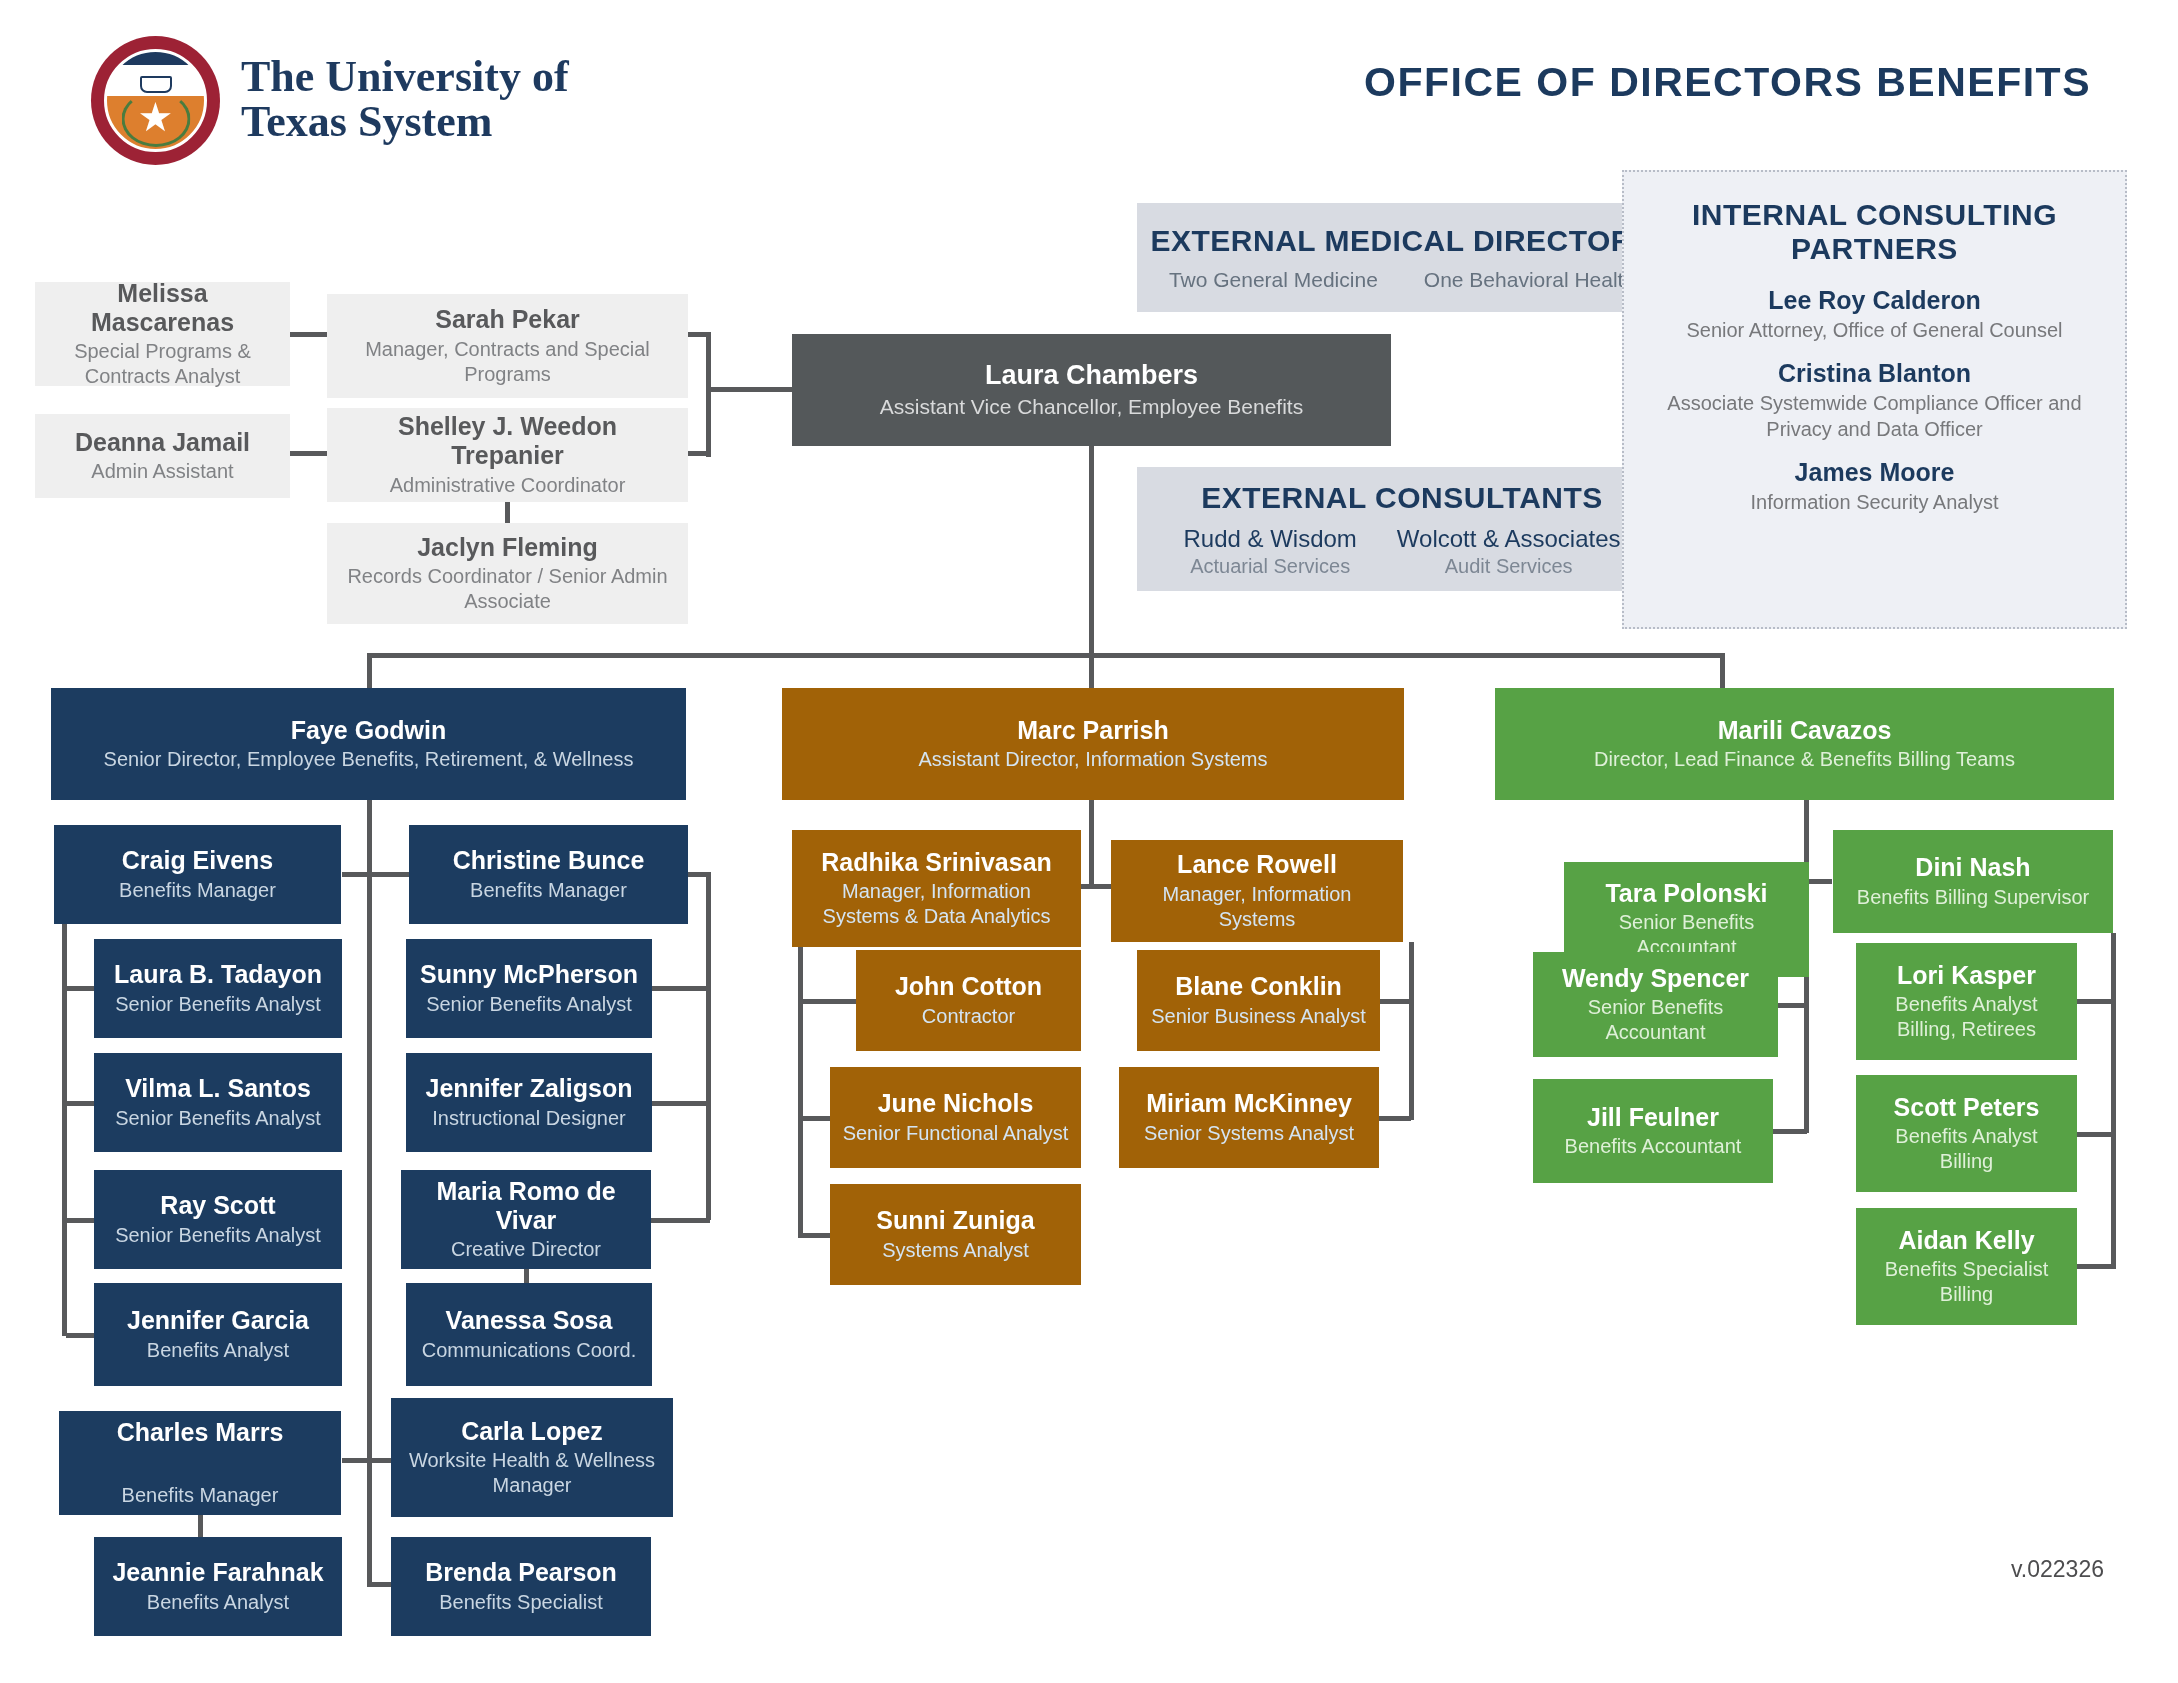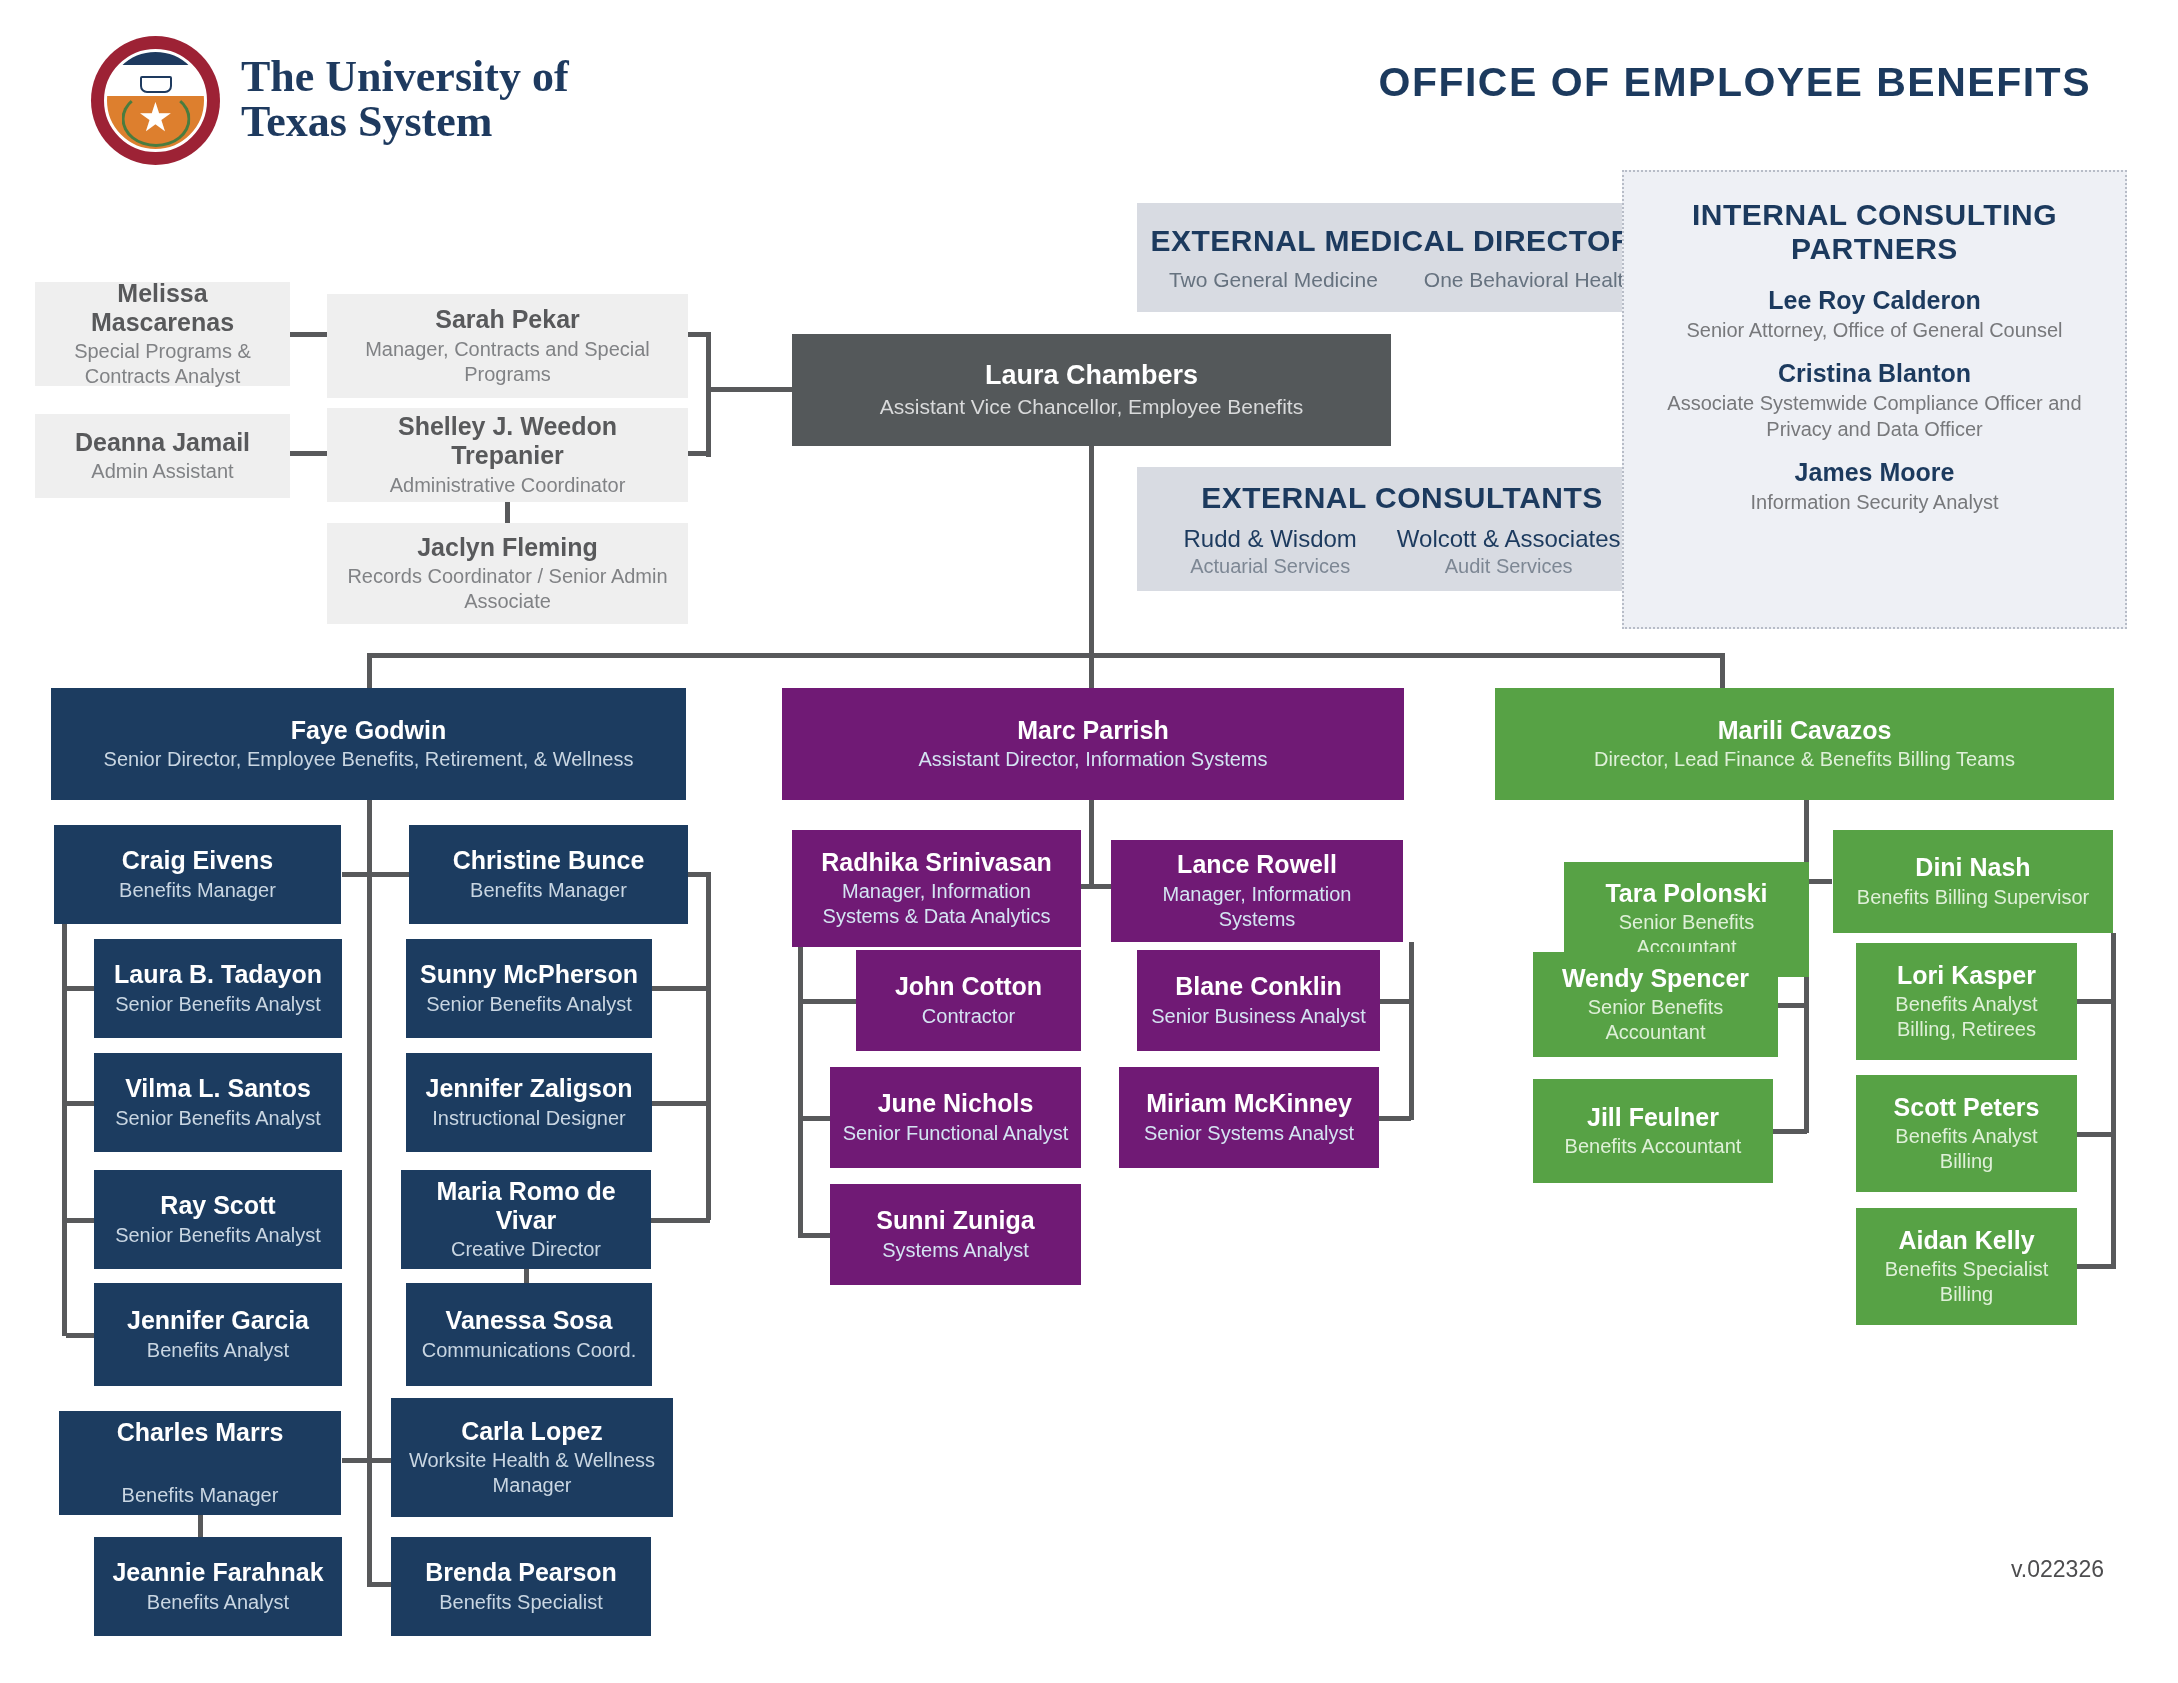--- a/index.html
+++ b/index.html
@@ -33,21 +33,21 @@
   .node .ti { font-size:20px; line-height:1.25; }
   .gray      { background:#efefef; }
   .gray .nm  { color:#58595b; }
   .gray .ti  { color:#808285; }
   .charcoal  { background:#54585a; }
   .charcoal .nm { color:#ffffff; font-size:27px; }
   .charcoal .ti { color:#d9dadb; font-size:21px; }
   .navy      { background:#1c3c60; }
   .navy .nm  { color:#ffffff; }
   .navy .ti  { color:#c9d6e2; }
-  .blue      { background:#701a75; }
+  .blue      { background:#a16207; }
   .blue .nm  { color:#ffffff; }
   .blue .ti  { color:#d4e4f2; }
   .green     { background:#57a245; }
   .green .nm { color:#ffffff; }
   .green .ti { color:#dff0d8; }
 
   
   .panel { position:absolute; background:#d8dbe2; display:flex; flex-direction:column;
     justify-content:center; gap:10px; box-sizing:border-box; padding:18px 8px; }
   .panel-title { color:#1c3a5e; font-weight:bold; font-size:30px; text-align:center; letter-spacing:0.5px; }
@@ -74,21 +74,21 @@
     <div class="seal-inner">
       <span class="seal-book"></span>
       <span class="seal-wreath"></span>
       <span class="seal-star">★</span>
     </div>
   </div>
   <div class="wordmark">
     <div>The University of</div>
     <div>Texas System</div>
   </div>
-  <div class="page-title">OFFICE OF EMPLOYEE BENEFITS</div>
+  <div class="page-title">OFFICE OF DIRECTORS BENEFITS</div>
   <div class="version">v.022326</div>
 
   <div class="panel" style="left:1137px; top:203px; width:530px; height:109px;">
     <div class="panel-title">EXTERNAL MEDICAL DIRECTORS</div>
     <div class="panel-items">
       <span>Two General Medicine</span>
       <span>One Behavioral Health</span>
     </div>
   </div>
 

